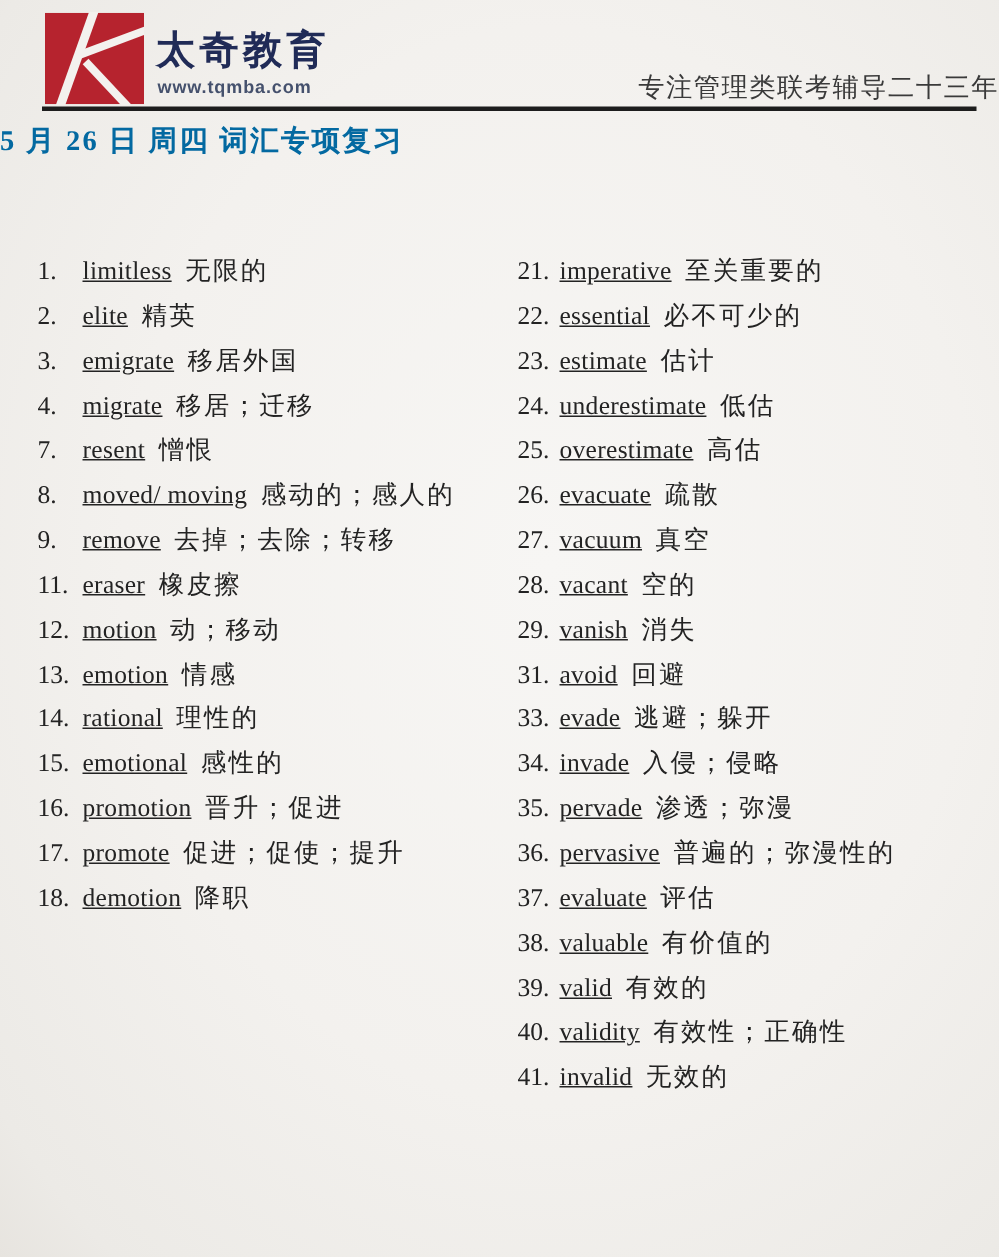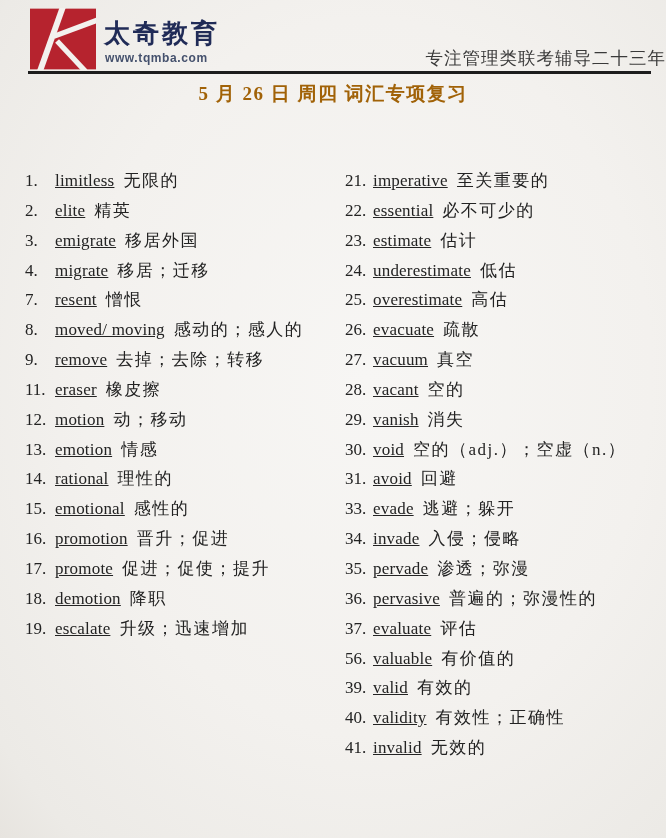--- a/index.html
+++ b/index.html
@@ -49,25 +49,25 @@
   .divider {
     position: absolute;
     left: 28px; top: 71px;
     width: 623px; height: 2.5px;
     background: #1d1d1d;
   }
   .page-title {
     position: absolute;
     left: 0; top: 81px;
     width: 666px;
-    text-align: center;
+    text-align: left;
     font-weight: bold;
     font-size: 19px;
     letter-spacing: 1.5px;
-    color: #a16207;
+    color: #0369a1;
   }
 
   
   .vocab-col {
     position: absolute;
     top: 166px;
   }
   .vocab-col.left  { left: 25px;  width: 318px; }
   .vocab-col.right { left: 345px; width: 320px; }
   .vocab-row {
@@ -118,36 +118,34 @@
     <div class="vocab-row"><span class="num">8.</span><span class="word">moved/ moving</span><span class="meaning">感动的；感人的</span></div>
     <div class="vocab-row"><span class="num">9.</span><span class="word">remove</span><span class="meaning">去掉；去除；转移</span></div>
     <div class="vocab-row"><span class="num">11.</span><span class="word">eraser</span><span class="meaning">橡皮擦</span></div>
     <div class="vocab-row"><span class="num">12.</span><span class="word">motion</span><span class="meaning">动；移动</span></div>
     <div class="vocab-row"><span class="num">13.</span><span class="word">emotion</span><span class="meaning">情感</span></div>
     <div class="vocab-row"><span class="num">14.</span><span class="word">rational</span><span class="meaning">理性的</span></div>
     <div class="vocab-row"><span class="num">15.</span><span class="word">emotional</span><span class="meaning">感性的</span></div>
     <div class="vocab-row"><span class="num">16.</span><span class="word">promotion</span><span class="meaning">晋升；促进</span></div>
     <div class="vocab-row"><span class="num">17.</span><span class="word">promote</span><span class="meaning">促进；促使；提升</span></div>
     <div class="vocab-row"><span class="num">18.</span><span class="word">demotion</span><span class="meaning">降职</span></div>
-    <div class="vocab-row"><span class="num">19.</span><span class="word">escalate</span><span class="meaning">升级；迅速增加</span></div>
   </div>
 <div class="vocab-col right">
     <div class="vocab-row"><span class="num">21.</span><span class="word">imperative</span><span class="meaning">至关重要的</span></div>
     <div class="vocab-row"><span class="num">22.</span><span class="word">essential</span><span class="meaning">必不可少的</span></div>
     <div class="vocab-row"><span class="num">23.</span><span class="word">estimate</span><span class="meaning">估计</span></div>
     <div class="vocab-row"><span class="num">24.</span><span class="word">underestimate</span><span class="meaning">低估</span></div>
     <div class="vocab-row"><span class="num">25.</span><span class="word">overestimate</span><span class="meaning">高估</span></div>
     <div class="vocab-row"><span class="num">26.</span><span class="word">evacuate</span><span class="meaning">疏散</span></div>
     <div class="vocab-row"><span class="num">27.</span><span class="word">vacuum</span><span class="meaning">真空</span></div>
     <div class="vocab-row"><span class="num">28.</span><span class="word">vacant</span><span class="meaning">空的</span></div>
     <div class="vocab-row"><span class="num">29.</span><span class="word">vanish</span><span class="meaning">消失</span></div>
-    <div class="vocab-row"><span class="num">30.</span><span class="word">void</span><span class="meaning">空的（adj.）；空虚（n.）</span></div>
     <div class="vocab-row"><span class="num">31.</span><span class="word">avoid</span><span class="meaning">回避</span></div>
     <div class="vocab-row"><span class="num">33.</span><span class="word">evade</span><span class="meaning">逃避；躲开</span></div>
     <div class="vocab-row"><span class="num">34.</span><span class="word">invade</span><span class="meaning">入侵；侵略</span></div>
     <div class="vocab-row"><span class="num">35.</span><span class="word">pervade</span><span class="meaning">渗透；弥漫</span></div>
     <div class="vocab-row"><span class="num">36.</span><span class="word">pervasive</span><span class="meaning">普遍的；弥漫性的</span></div>
     <div class="vocab-row"><span class="num">37.</span><span class="word">evaluate</span><span class="meaning">评估</span></div>
-    <div class="vocab-row"><span class="num">56.</span><span class="word">valuable</span><span class="meaning">有价值的</span></div>
+    <div class="vocab-row"><span class="num">38.</span><span class="word">valuable</span><span class="meaning">有价值的</span></div>
     <div class="vocab-row"><span class="num">39.</span><span class="word">valid</span><span class="meaning">有效的</span></div>
     <div class="vocab-row"><span class="num">40.</span><span class="word">validity</span><span class="meaning">有效性；正确性</span></div>
     <div class="vocab-row"><span class="num">41.</span><span class="word">invalid</span><span class="meaning">无效的</span></div>
   </div>
 
 </body></html>

